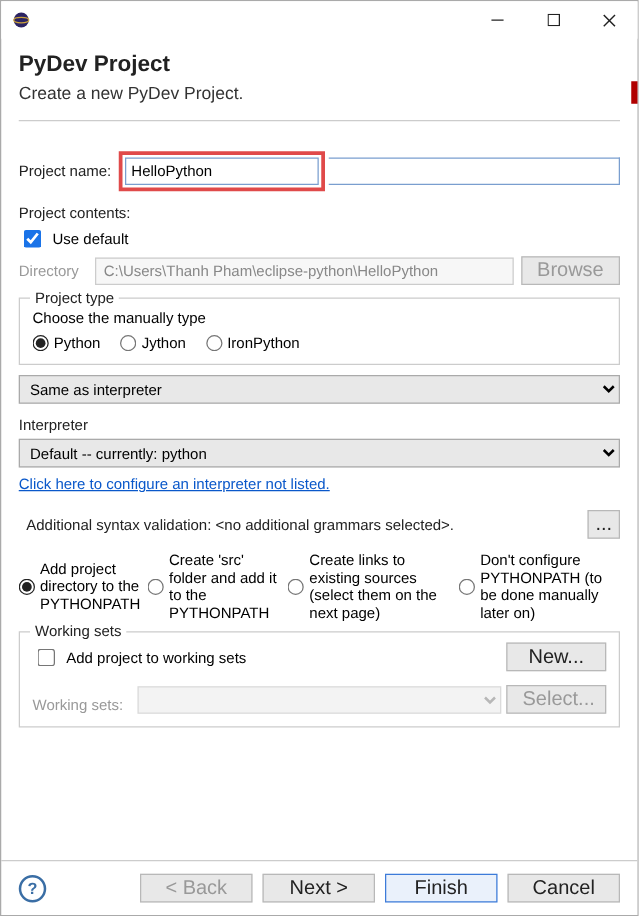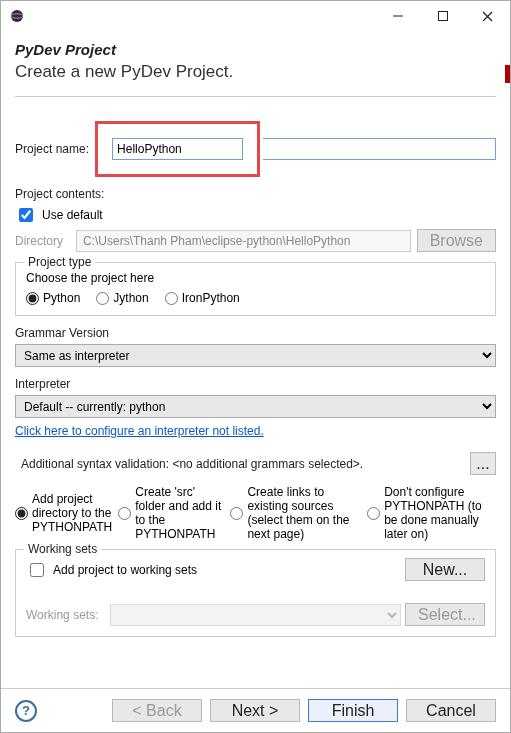--- a/index.html
+++ b/index.html
@@ -43,28 +43,27 @@
     cursor:pointer;
   }
   .winbtn svg { display:block; }
   .header {
     padding: 10px 14px 14px 14px;
     border-bottom: 3px solid #d80000;
     border-bottom: none;
     position: relative;
   }
   .header h1 {
-    font-size: 15px;
+    font-size: 18px;
     font-weight: 700;
     margin: 0 0 4px 0;
     color:#222;
-    font-style:italic;
   }
   .header .sub {
-    font-size: 17px;
+    font-size: 14px;
     color:#333;
   }
   .header .redbar {
     position:absolute;
     right:0; top:34px;
     width:5px; height:18px;
     background:#b00000;
   }
   .divider {
     height:1px; background:#ccc; margin: 8px 0 0 0;
@@ -73,21 +72,21 @@
     flex:1;
     padding: 10px 14px 6px 14px;
     overflow:auto;
   }
   .row { display:flex; align-items:center; margin-bottom:8px;gap:28px; }
   .label { color:#222; }
   .name-row { gap:6px; }
   .name-input-wrap {
     flex:1;
     border: 3px solid #e04a4a;
-    padding: 14px;
+    padding: 2px;
   }
   input[type="text"], select, .textlike {
     font-family: inherit;
     font-size: 12px;
   }
   .name-input {
     width: 100%;
     height: 22px;
     padding: 2px 4px;
     border: 1px solid #7a9ecf;
@@ -143,21 +142,21 @@
     border:1px solid #aaa;
     background:#e8e8e8;
     padding:2px 4px;
   }
   .link { color:#0a58ca; text-decoration:underline; cursor:pointer; margin-top:6px; display:inline-block; }
   .syntax-row { display:flex; align-items:center; margin:14px 0 10px 0; gap:8px; }
   .syntax-row .txt { flex:1; padding-left:6px; color:#222; }
   .dots-btn { width:26px; height:23px; padding:0; }
   .vradio { display:flex; flex-direction:row; gap:6px; margin:8px 0; }
   .working-group { margin-top:4px; }
-  .ws-row { display:flex; align-items:center; gap:4px; margin-top:22px; }
+  .ws-row { display:flex; align-items:flex-end; gap:4px; margin-top:11px; }
   .ws-select {
     flex:1; height:22px; border:1px solid #ccc; background:#efefef; color:#999;
   }
   .footer {
     border-top:1px solid #ccc;
     display:flex;
     align-items:center;
     padding:10px 14px;
     gap:8px;
   }
@@ -229,38 +228,37 @@
       <span>Use default</span>
     </div>
     <div class="dir-row">
       <span class="dir-label">Directory</span>
       <input class="dir-input" type="text" disabled="" value="C:\Users\Thanh Pham\eclipse-python\HelloPython" style="">
       <button class="btn" disabled="">Browse</button>
     </div>
 
     <div class="group">
       <span class="group-legend">Project type</span>
-      <div>Choose the project here</div>
+      <div>Choose the manually type</div>
       <div class="radio-row">
         <label>
             <input type="radio" name="ptype" checked="" style="">
             <span>Python</span>
           </label>
         <label>
             <input type="radio" name="ptype" style="">
             <span>Jython</span>
           </label>
         <label>
             <input type="radio" name="ptype" style="">
             <span>IronPython</span>
           </label>
       </div>
     </div>
 
-    <div class="section-title">Grammar Version</div>
     <select class="full">
       <option>Same as interpreter</option>
     </select>
 
     <div class="section-title">Interpreter</div>
     <select class="full">
       <option>Default  --  currently: python</option>
     </select>
     <a class="link">Click here to configure an interpreter not listed.</a>
 

